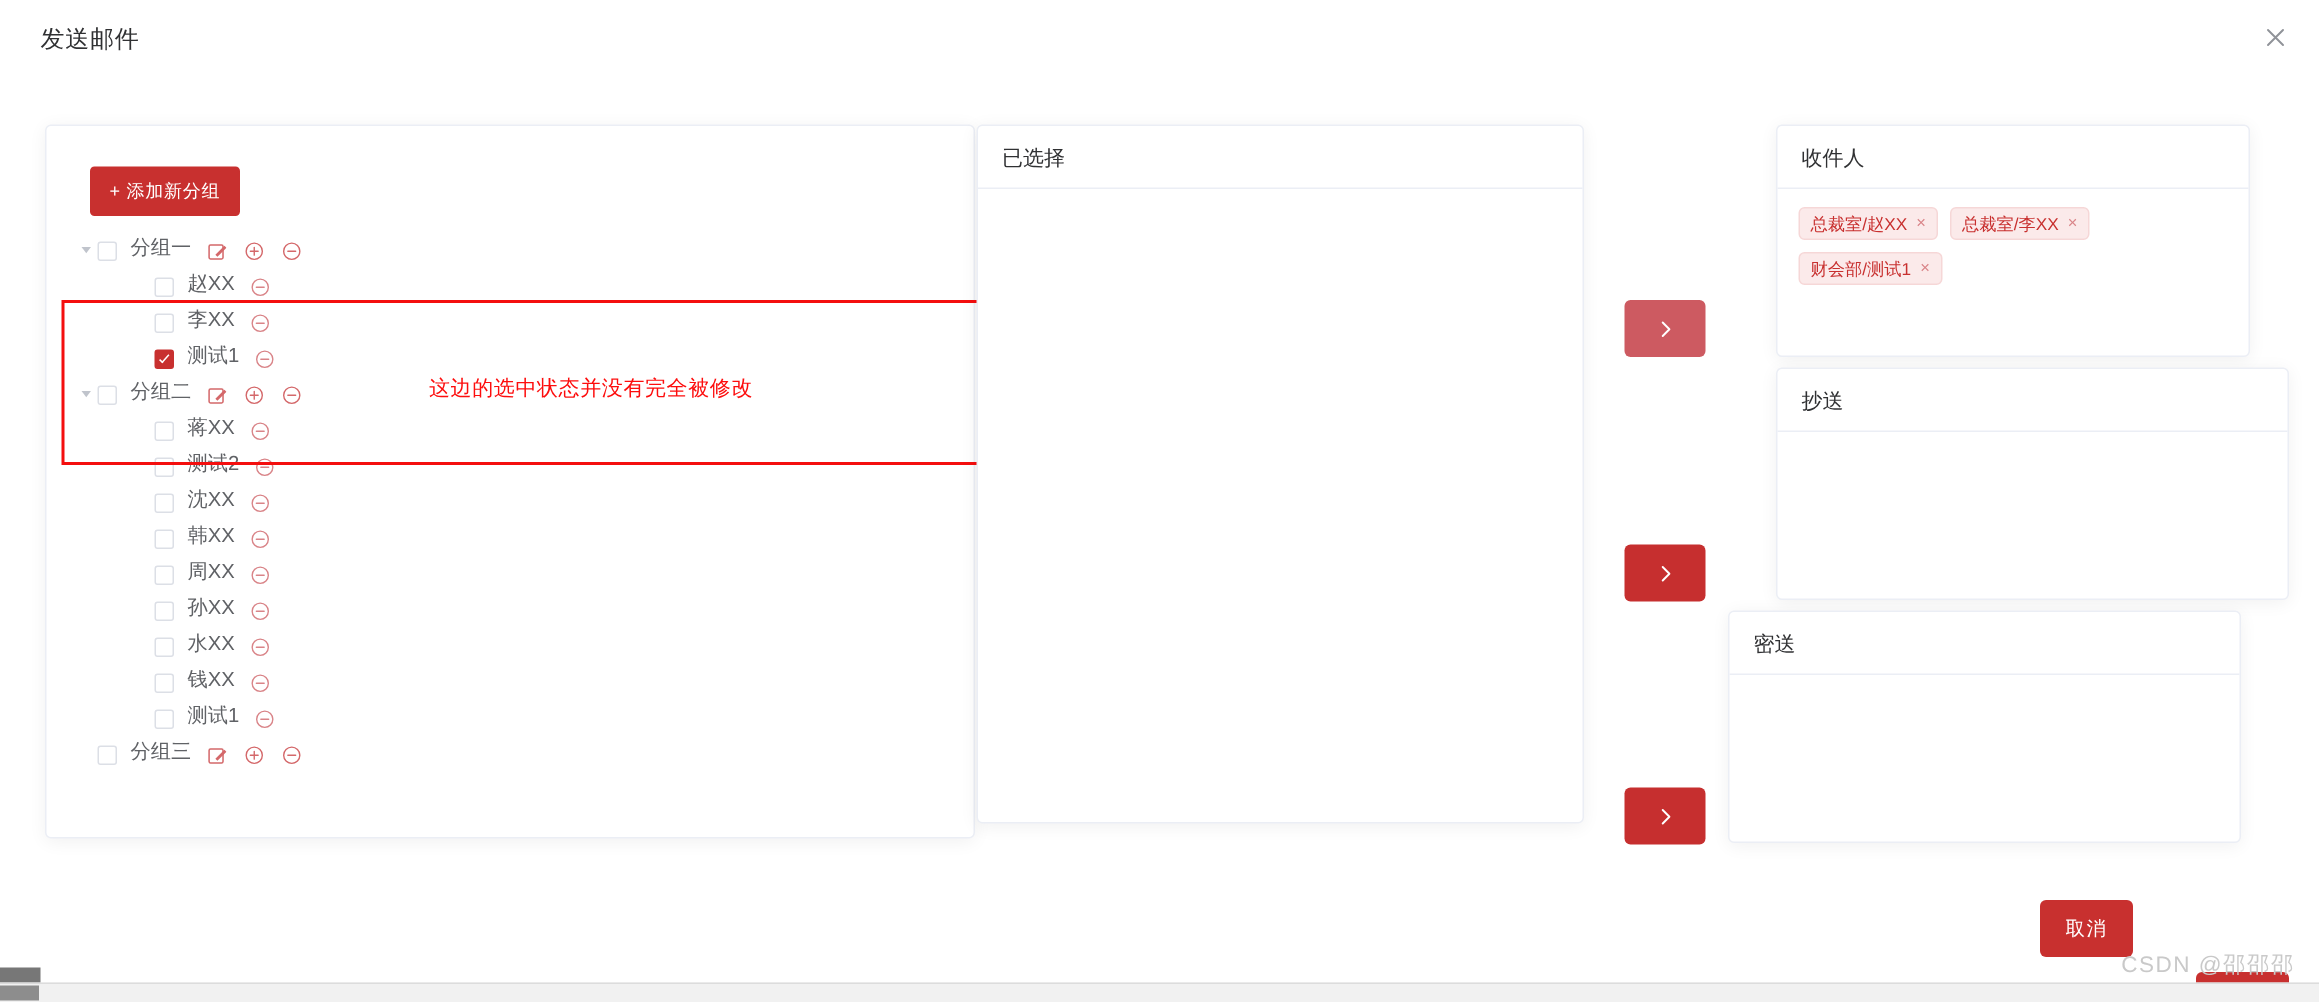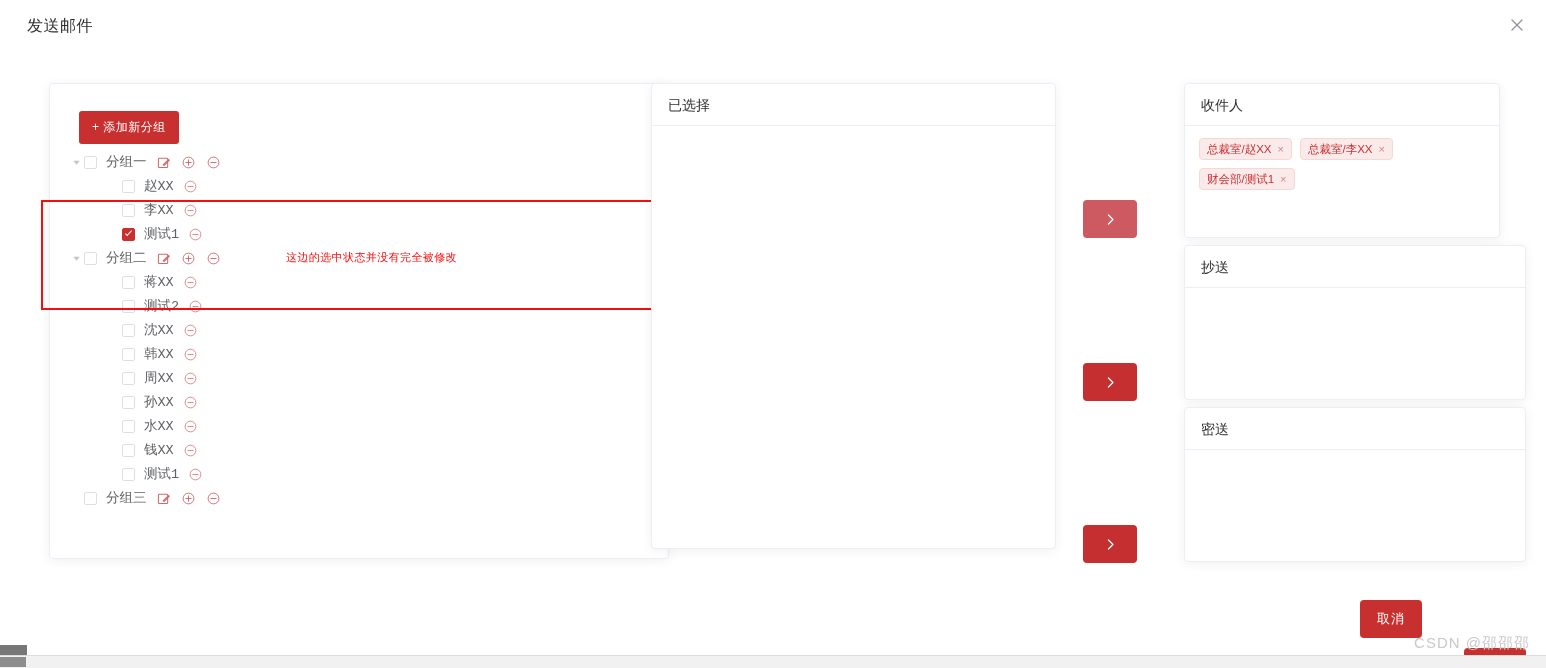--- a/index.html
+++ b/index.html
@@ -77,21 +77,21 @@
     box-sizing: border-box;
   }
   .panel-body {
     padding: 10px 14px;
     box-sizing: border-box;
     overflow: hidden;
   }
 
   
   #tree-panel {
-    left: 49px; top: 28px;
+    left: 30px; top: 28px;
     width: 620px; height: 476px;
   }
   .add-group-btn {
     position: absolute;
     left: 29px; top: 27px;
     background: #c8302f;
     color: #ffffff;
     border: none;
     border-radius: 3px;
     font-size: 12px;
@@ -101,26 +101,25 @@
     letter-spacing: .5px;
   }
   .tree {
     position: absolute;
     left: 20px; top: 66px;
     right: 10px;
     user-select: none;
   }
   .tree-row {
     display: flex;
-    align-items: center;
+    align-items: flex-end;
     height: 24px;
     font-size: 13px;
     color: #606266;
     white-space: nowrap;
-    font-family: Liberation Mono, monospace;
   }
   .tree-row.group { padding-left: 14px; }
   .tree-row.member { padding-left: 52px; }
   .caret {
     width: 16px; height: 16px;
     margin-left: -16px;
     display: inline-flex;
     align-items: center;
     justify-content: center;
     color: #c0c4cc;
@@ -178,21 +177,21 @@
     position: absolute;
     left: 41px; top: 145px;
     width: 668px; height: 110px;
     border: 2px solid #f40e0e;
     box-sizing: border-box;
     pointer-events: none;
   }
   .annot-text {
     position: absolute;
     left: 286px; top: 195px;
-    font-size: 11px;
+    font-size: 14px;
     color: #fd0d0d;
     letter-spacing: .4px;
     pointer-events: none;
   }
 
   
   #selected-panel {
     left: 651px; top: 28px;
     width: 405px; height: 466px;
   }
@@ -213,21 +212,21 @@
   }
   .arrow-btn.hovered { background: #cd5a61; }
   .arrow-btn svg { display:block; }
   #arrow-1 { left: 1083px; top: 145px; }
   #arrow-2 { left: 1083px; top: 308px; }
   #arrow-3 { left: 1083px; top: 470px; }
 
   
   #recipient-panel { left: 1184px; top: 28px;  width: 316px; height: 155px; }
   #cc-panel        { left: 1184px; top: 190px; width: 342px; height: 155px; }
-  #bcc-panel       { left: 1184px; top: 352px; width: 342px; height: 155px; }
+  #bcc-panel       { left: 1152px; top: 352px; width: 342px; height: 155px; }
 
   .tag-wrap {
     display: flex;
     flex-wrap: wrap;
     gap: 8px;
     padding: 12px 14px;
   }
   .tag {
     display: inline-flex;
     align-items: center;

